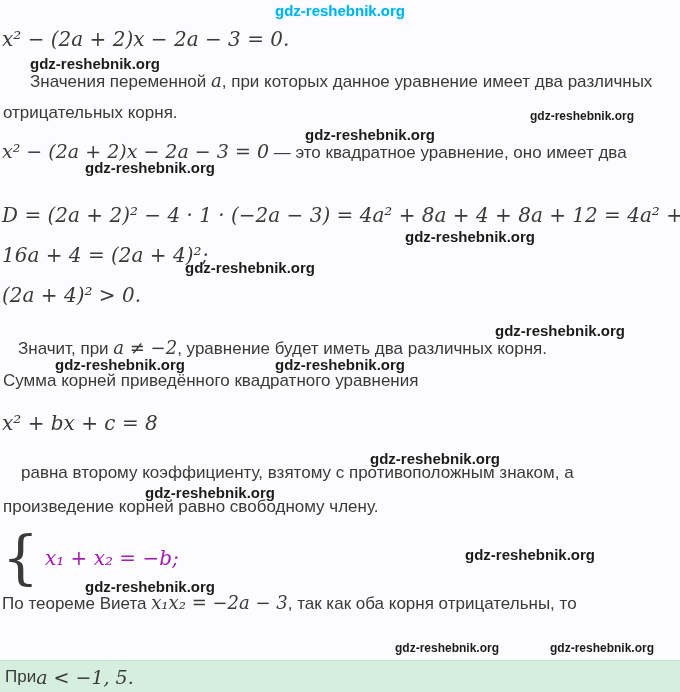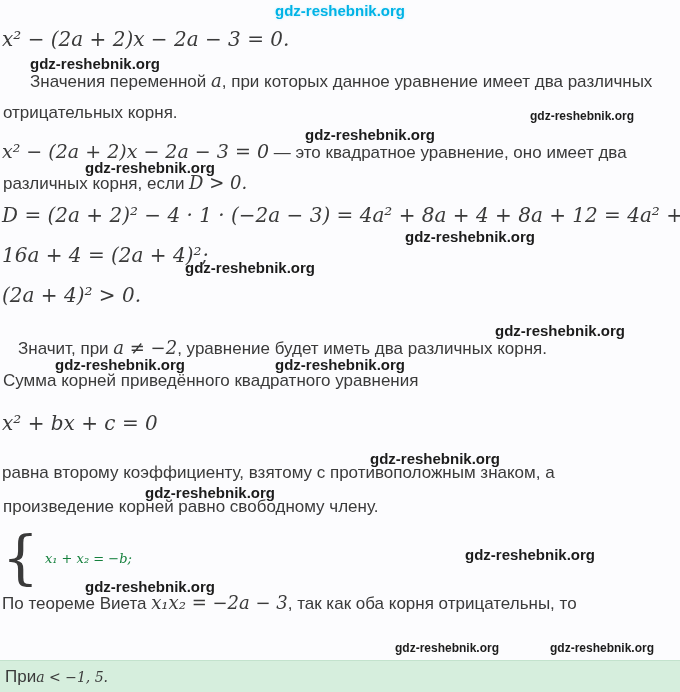--- a/index.html
+++ b/index.html
@@ -62,37 +62,37 @@
     font-family: "DejaVu Serif", serif;
     font-size: 58px;
     font-weight: 400;
     color: #3a3a3a;
     line-height: 60px;
     margin-right: 6px;
   }
   .sys-row {
     font-family: "DejaVu Serif", serif;
     font-style: italic;
-    font-size: 13px;
-    color: #15803d;
+    font-size: 20px;
+    color: #a21caf;
     line-height: 27px;
     white-space: nowrap;
   }
   .answer-bar {
     position: absolute;
     left: 0; top: 660px;
     width: 680px; height: 32px;
     background: #d6eedd;
     border-top: 1px solid #c3e2cd;
     box-sizing: border-box;
     display: flex;
     align-items: center;
     padding-left: 5px;
   }
-  .answer-bar .im { font-size: 14px; }
+  .answer-bar .im { font-size: 19px; }
 </style>
 </head>
 <body>
 
 <div class="page">
 
   <span class="wm wm-top">gdz-reshebnik.org</span>
   <span class="wm" style="left:30px;top:55px">gdz-reshebnik.org</span>
   <span class="wm sm" style="left:530px;top:109px">gdz-reshebnik.org</span>
   <span class="wm" style="left:305px;top:126px">gdz-reshebnik.org</span>
@@ -110,35 +110,34 @@
   <span class="wm sm" style="left:550px;top:641px">gdz-reshebnik.org</span>
 
   <div class="line math" style="left:2px;top:27px">x² − (2a + 2)x − 2a − 3 = 0.</div>
 
   <div class="line text" style="left:30px;top:70px"><span>Значения переменной </span><span class="im">a</span><span>, при которых данное уравнение имеет два различных</span></div>
 
   <div class="line text" style="left:3px;top:103px">отрицательных корня.</div>
 
   <div class="line" style="left:2px;top:140px"><span class="im" style="font-size:19px">x² − (2a + 2)x − 2a − 3 = 0</span><span class="text"> — это квадратное уравнение, оно имеет два</span></div>
 
-  <div class="line text" style="left:3px;top:172px"><span>различных корня, если </span><span class="im">D &gt; 0.</span></div>
 
   <div class="line math" style="left:2px;top:203px">D = (2a + 2)² − 4 · 1 · (−2a − 3) = 4a² + 8a + 4 + 8a + 12 = 4a² +</div>
 
   <div class="line math" style="left:2px;top:243px">16a + 4 = (2a + 4)²;</div>
 
   <div class="line math" style="left:2px;top:283px">(2a + 4)² &gt; 0.</div>
 
   <div class="line text" style="left:18px;top:337px"><span>Значит, при </span><span class="im">a ≠ −2</span><span>, уравнение будет иметь два различных корня.</span></div>
 
   <div class="line text" style="left:3px;top:371px">Сумма корней приведённого квадратного уравнения</div>
 
-  <div class="line math" style="left:2px;top:411px">x² + bx + c = 0</div>
+  <div class="line math" style="left:2px;top:411px">x² + bx + c = 8</div>
 
-  <div class="line text" style="left:2px;top:463px">равна второму коэффициенту, взятому с противоположным знаком, а</div>
+  <div class="line text" style="left:21px;top:463px">равна второму коэффициенту, взятому с противоположным знаком, а</div>
 
   <div class="line text" style="left:3px;top:497px">произведение корней равно свободному члену.</div>
 
   <div class="system" style="left:2px;top:528px">
     <span class="brace">{</span>
     <div>
       <div class="sys-row">x₁ + x₂ = −b;</div>
     </div>
   </div>
 

